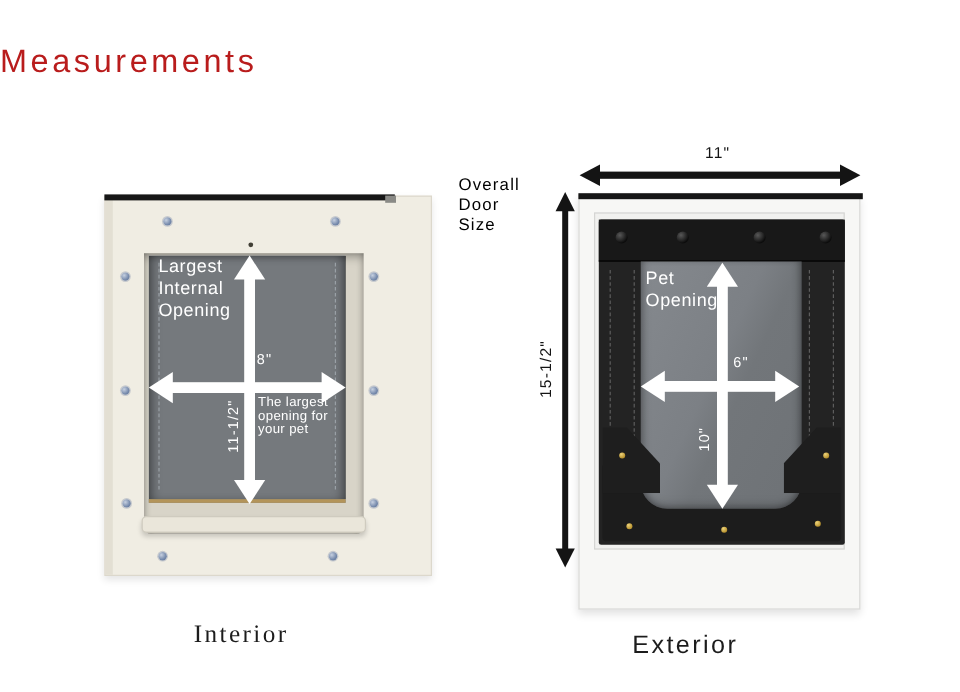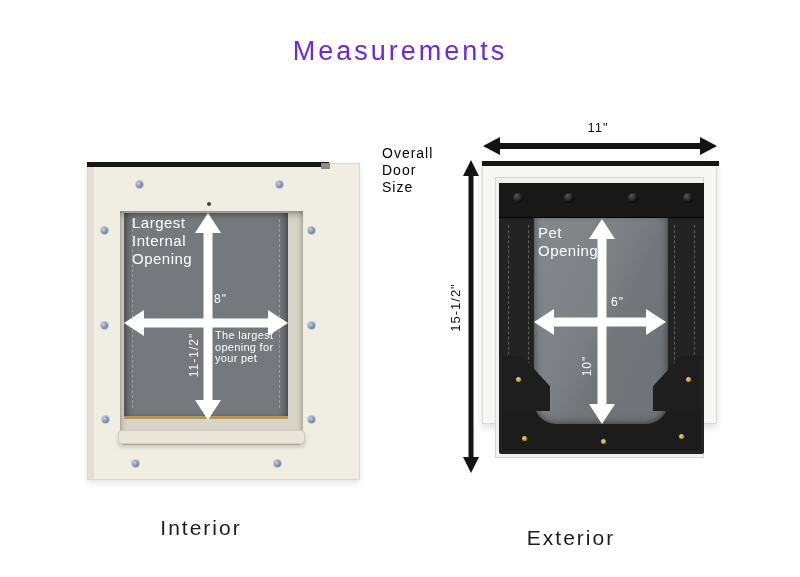--- a/index.html
+++ b/index.html
@@ -1,21 +1,21 @@
 <!DOCTYPE html>
 <html><head>
 <meta charset="utf-8">
 <style>
   html,body{margin:0;padding:0;background:#fff;}
   .canvas{position:relative;width:800px;height:577px;background:#ffffff;overflow:hidden;
           font-family:"Liberation Sans", sans-serif;color:#1a1a1a;}
   .abs{position:absolute;}
 
   
-  .page-title{left:0;right:0;top:36px;text-align:center;font-size:27px;letter-spacing:3px;color:#6d28d9;}
+  .page-title{left:0;right:0;top:36px;font-size:27px;letter-spacing:3px;color:#b91c1c;}
   .caption{top:516px;width:130px;text-align:center;font-size:21px;letter-spacing:2px;color:#1c1c1c;}
 
   
   .door-int{left:87px;top:163px;width:273px;height:317px;background:#f0ede3;
             border:1px solid #dcd8cc;box-sizing:border-box;box-shadow:0 3px 6px rgba(0,0,0,.10);}
   .door-int .edge-left{left:0;top:0;bottom:0;width:6px;background:#e3dfd3;}
   .door-int .topstrip{left:-1px;top:-2px;width:242px;height:5px;background:#161616;}
   .door-int .topstrip-cap{left:233px;top:-1px;width:9px;height:6px;background:#8a8a86;}
   .screw{width:7px;height:7px;border-radius:50%;
          background:radial-gradient(circle at 35% 35%, #c6d0e0, #7589ab 60%, #5a6f94);
@@ -24,21 +24,21 @@
   .recess{left:32px;top:47px;width:183px;height:234px;background:#d8d4c8;border-radius:0 0 6px 6px;
           box-shadow:inset 0 6px 9px -4px rgba(0,0,0,.4), inset 4px 0 6px -4px rgba(0,0,0,.3), inset -4px 0 6px -4px rgba(0,0,0,.3);}
   .sill{left:30px;top:266px;width:187px;height:14px;background:#eae6da;border:1px solid #cfcbbf;
         border-radius:4px;box-sizing:border-box;box-shadow:0 3px 4px rgba(0,0,0,.18);}
   .flap-int{left:36px;top:49px;width:164px;height:206px;background:#75797d;
             border-bottom:3px solid #b3945a;box-sizing:border-box;
             box-shadow:inset 7px 0 9px -5px rgba(0,0,0,.45), inset -7px 0 9px -5px rgba(0,0,0,.45), inset 0 5px 7px -4px rgba(0,0,0,.35);}
   .stitch-v{border-left:1px dashed #9aa0a6;width:0;}
 
   
-  .door-ext{left:482px;top:162px;width:235px;height:262px;background:#f7f7f5;
+  .door-ext{left:482px;top:162px;width:235px;height:346px;background:#f7f7f5;
             border:1px solid #d9d9d7;box-sizing:border-box;box-shadow:0 4px 7px rgba(0,0,0,.12);}
   .door-ext .topstrip{left:-1px;top:-2px;width:237px;height:5px;background:#161616;}
   .door-ext .inner-ring{left:12px;top:14px;width:209px;height:281px;background:#f1f1ef;border:1px solid #d5d5d3;box-sizing:border-box;}
   .assembly{left:16px;top:20px;width:205px;height:271px;background:#232323;border-radius:2px;}
   .topbar{left:0;top:0;width:205px;height:35px;background:#181818;border-bottom:1px solid #000;box-sizing:border-box;}
   .rivet{width:10px;height:10px;border-radius:50%;background:radial-gradient(circle at 35% 30%, #585858, #0c0c0c 70%);}
   .gold{width:5px;height:5px;border-radius:50%;background:radial-gradient(circle at 35% 30%, #ecd27a, #b8922e 70%);}
   .btm-panel{left:3px;top:205px;right:3px;bottom:3px;background:#1c1c1c;border-radius:0 0 3px 3px;}
   .corner-l{left:3px;top:173px;width:48px;height:55px;background:#1e1e1e;
             clip-path:polygon(0 0, 42% 0, 100% 55%, 100% 100%, 0 100%);}
@@ -186,16 +186,16 @@
 
   <div class="abs dim-v" style="left:463px;top:160px;width:16px;height:313px;">
     <div class="sh"></div>
       <div class="hd-t"></div>
       <div class="hd-b"></div>
   </div>
   <div class="abs dim-label rot" style="left:419px;top:300px;width:72px;">15-1/2"</div>
 
   <div class="abs overall-label" style="left:382px;top:145px;width:68px;">Overall Door Size</div>
 
-  <div class="abs caption" style="left:136px;">Interior</div>
+  <div class="abs caption" style="left:136px;font-family:Liberation Serif, serif;">Interior</div>
   <div class="abs caption" style="left:506px;margin-top:10px;">Exterior</div>
 
 </div>
 
 </body></html>

